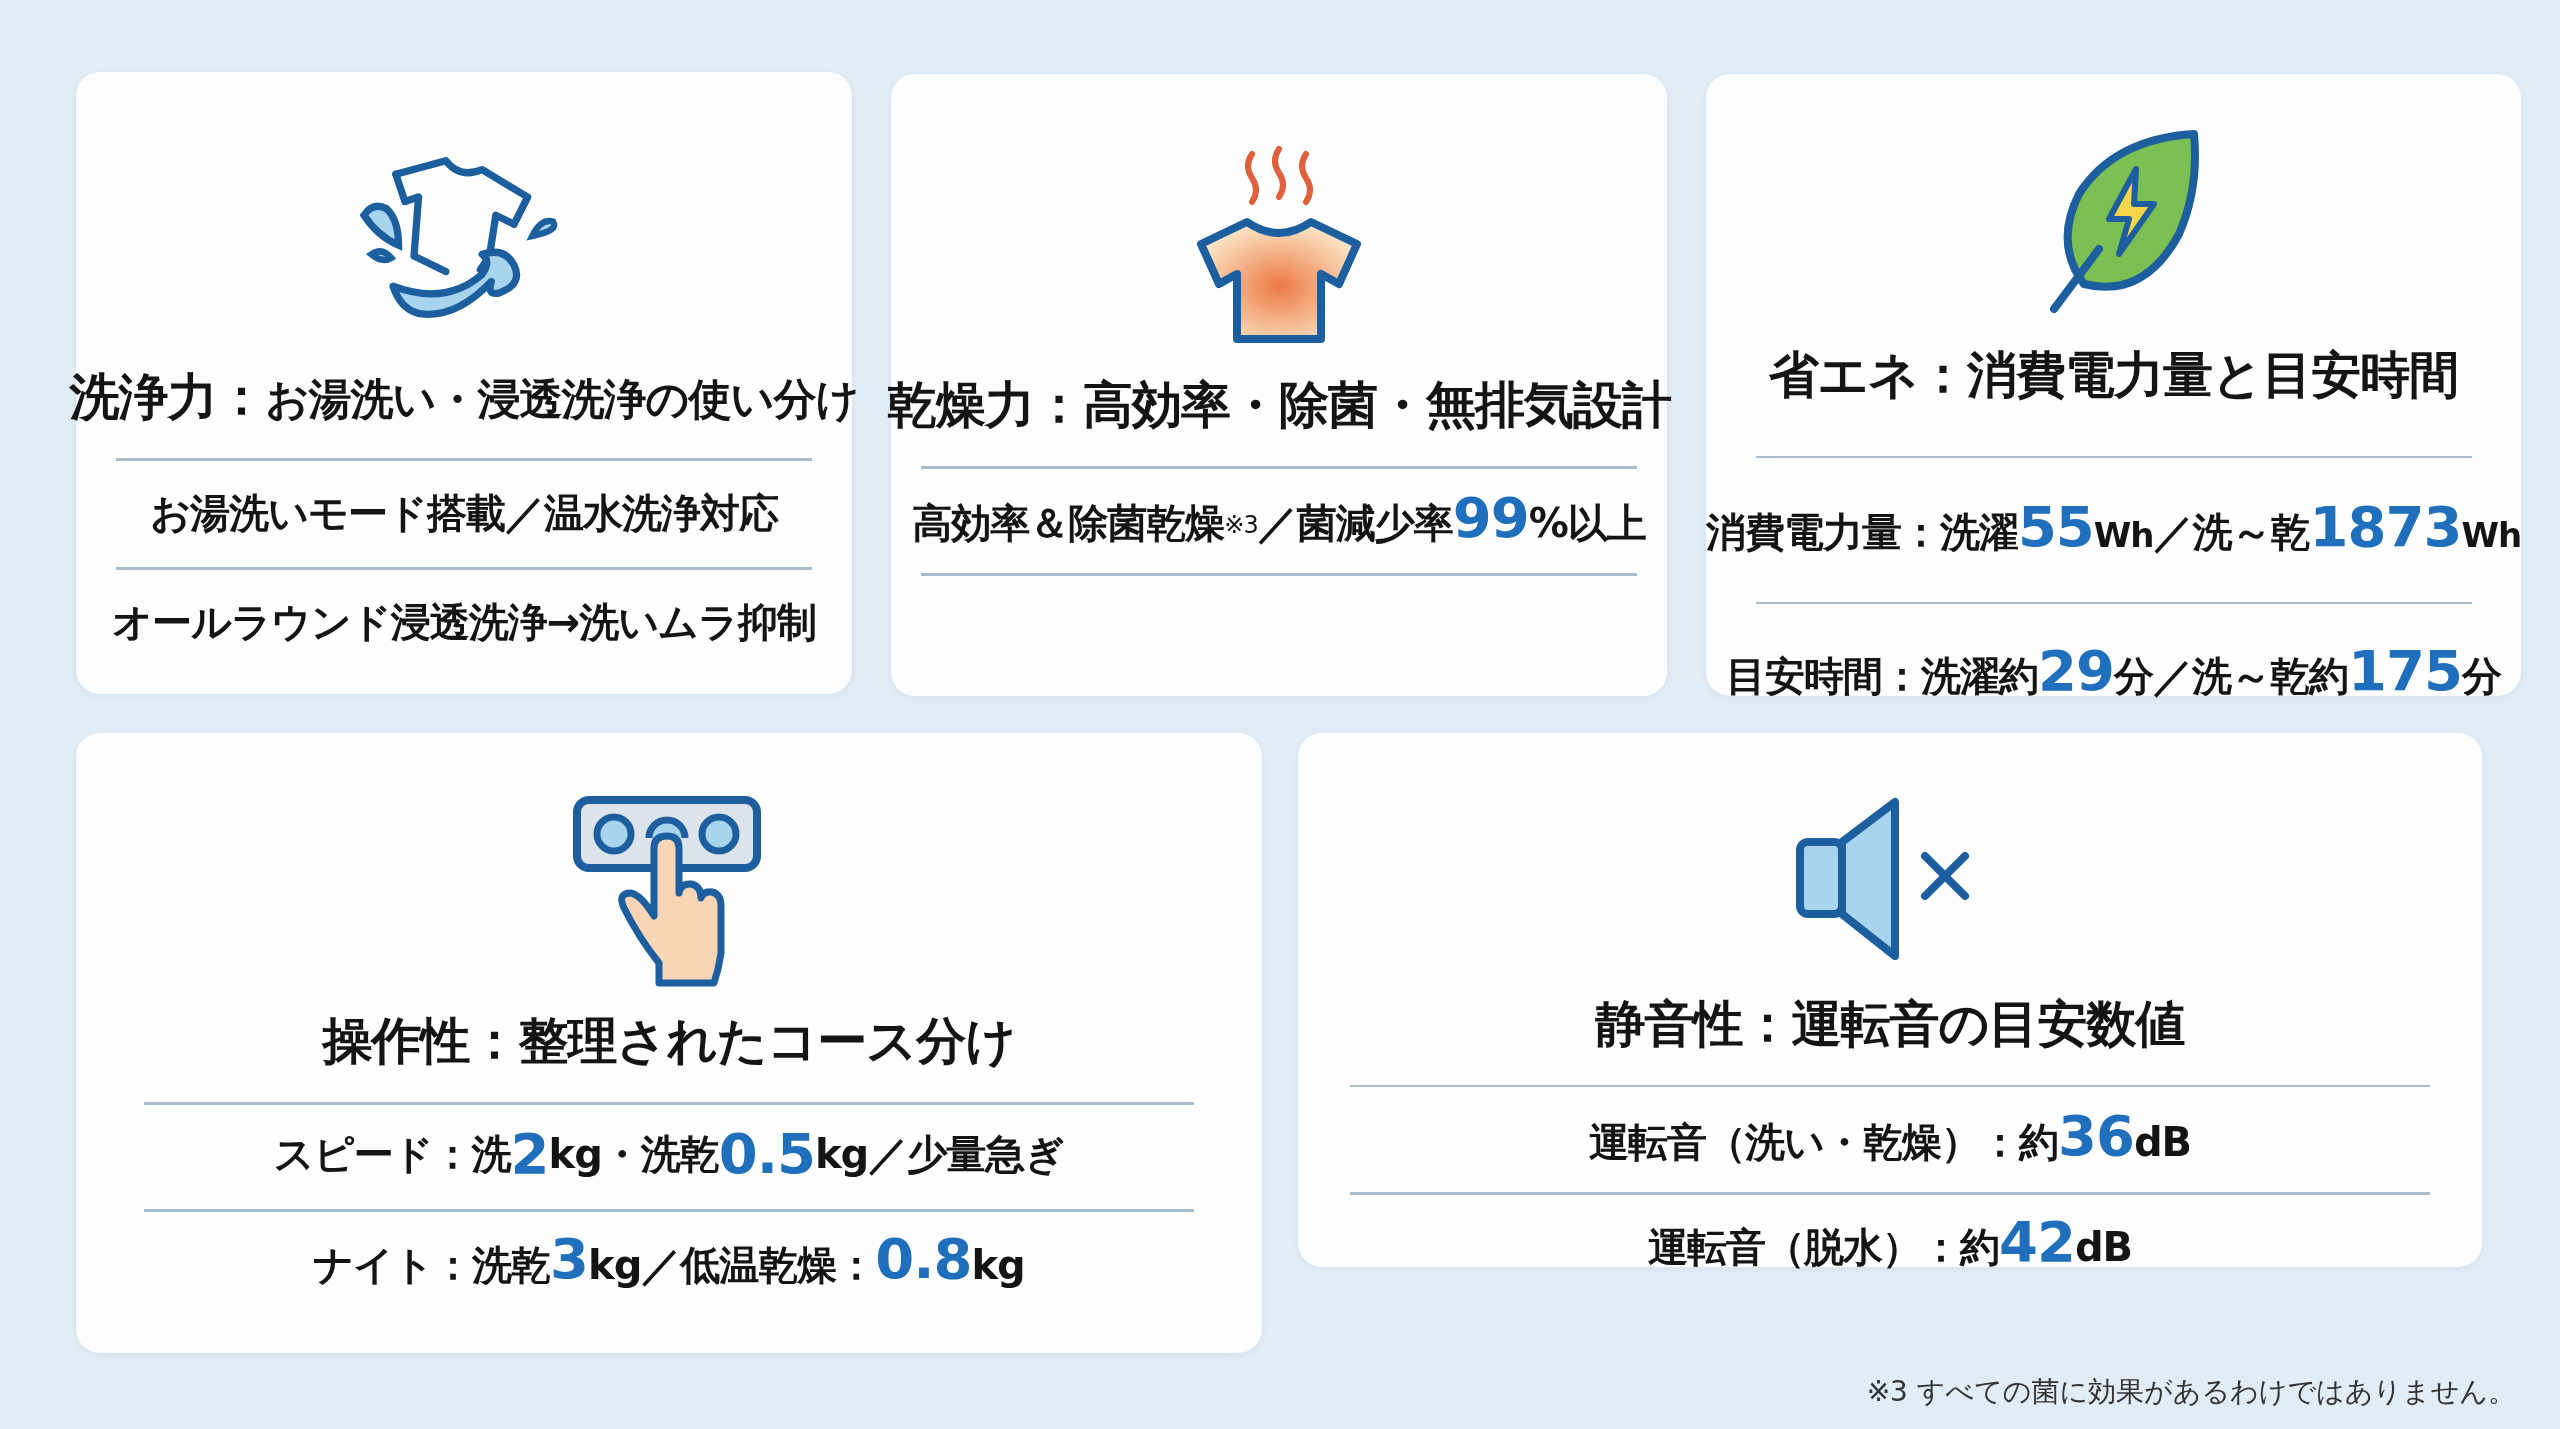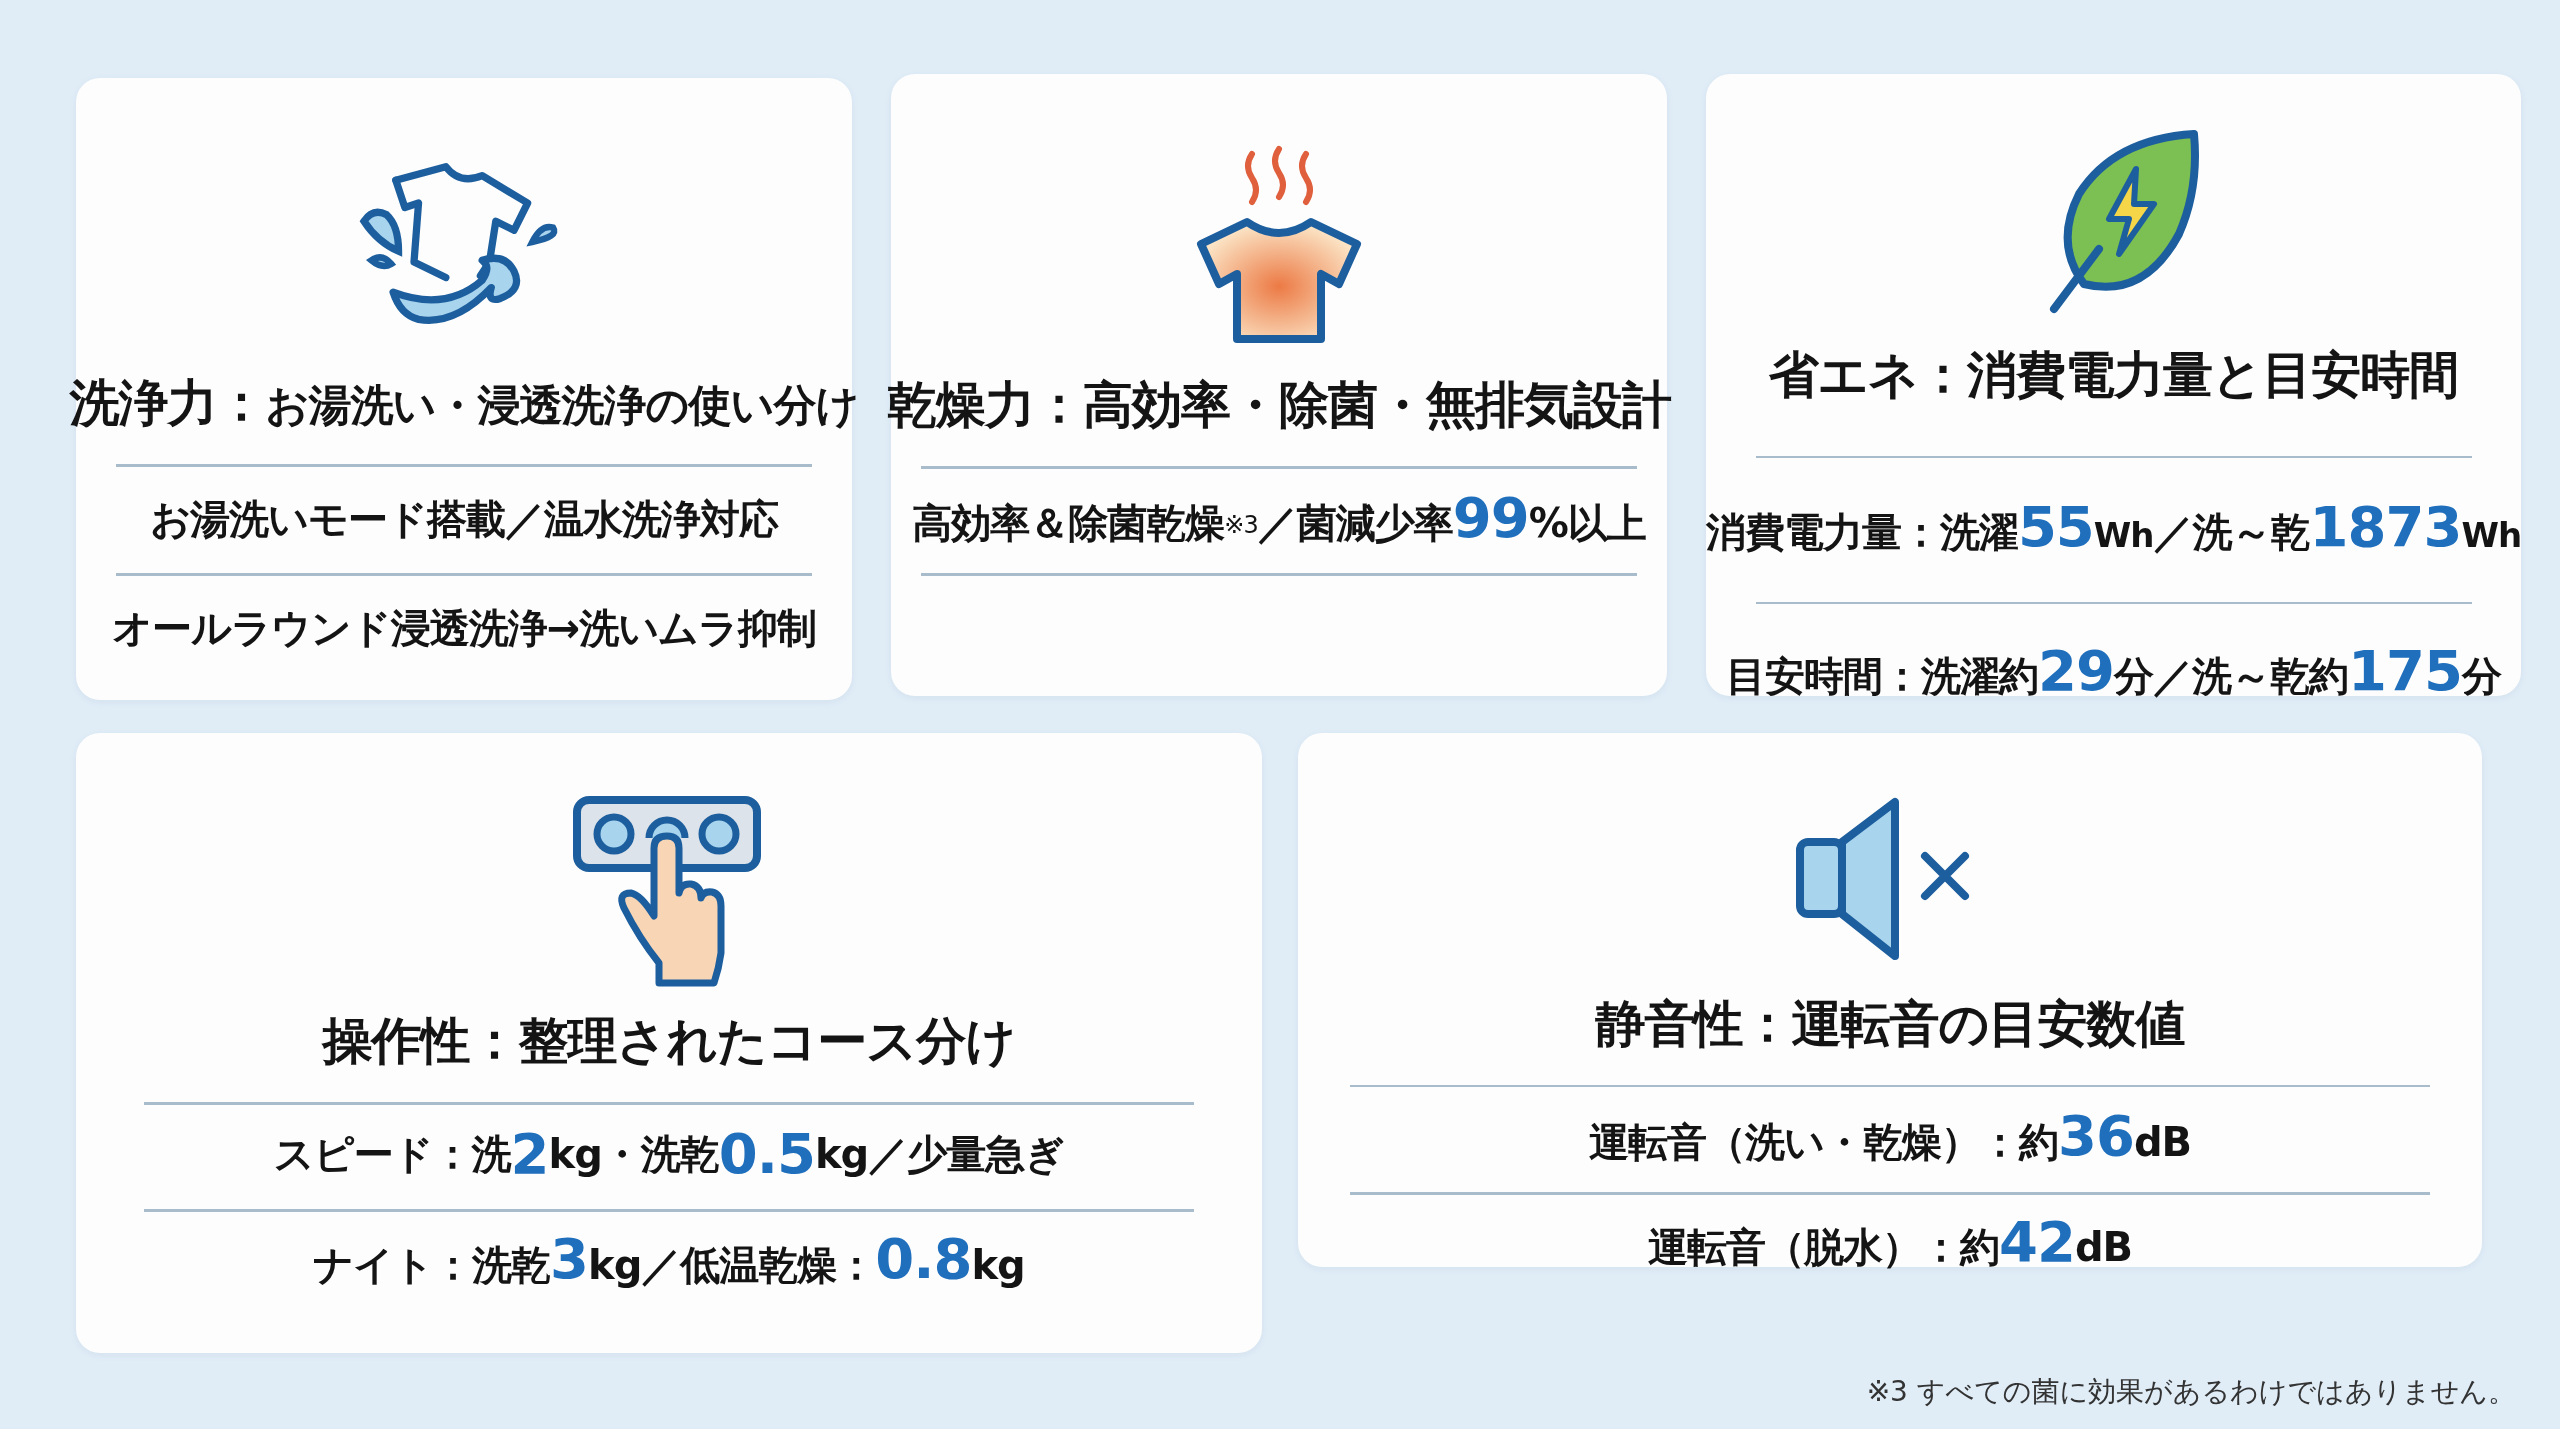--- a/index.html
+++ b/index.html
@@ -37,21 +37,21 @@
   .unit-sm { font-size: 34px; }
   .sup { font-size: 24px; vertical-align: top; position: relative; top: -6px; font-weight: normal; }
   .footnote {
     position: absolute; right: 44px; bottom: 18px;
     font-size: 28px; color: #333;
   }
 </style>
 </head>
 <body>
 
-<div class="card" style="left:76px; top:78px; width:776px; height:622px;">
+<div class="card" style="left:76px; top:72px; width:776px; height:622px;">
   <div class="icon-wrap" style="height:250px; margin-top:50px;">
     <svg width="240" height="200" viewBox="0 0 260 220">
       <g fill="none" stroke="#1d5f9e" stroke-width="8" stroke-linejoin="round" stroke-linecap="round">
         <path d="M55 30 L110 15 Q125 35 150 25 L200 55 L185 85 L165 75 L158 120 L148 135"></path>
         <path d="M55 30 L65 60 L80 55 L75 120 L110 137"></path>
       </g>
       <path d="M52 153 Q110 175 150 140 Q160 125 150 118 Q175 110 185 130 Q195 150 170 160 Q155 165 160 148 Q120 190 80 183 Q60 178 52 153 Z" fill="#a8d4ee" stroke="#1d5f9e" stroke-width="8" stroke-linejoin="round"></path>
       <path d="M20 75 Q30 60 45 68 Q58 80 58 108 Q35 98 20 75 Z" fill="#a8d4ee" stroke="#1d5f9e" stroke-width="8"></path>
       <path d="M28 118 Q40 110 50 122 Q40 128 28 118 Z" fill="#a8d4ee" stroke="#1d5f9e" stroke-width="7"></path>
       <path d="M205 98 Q215 78 228 82 Q235 92 205 98 Z" fill="#a8d4ee" stroke="#1d5f9e" stroke-width="7"></path>

